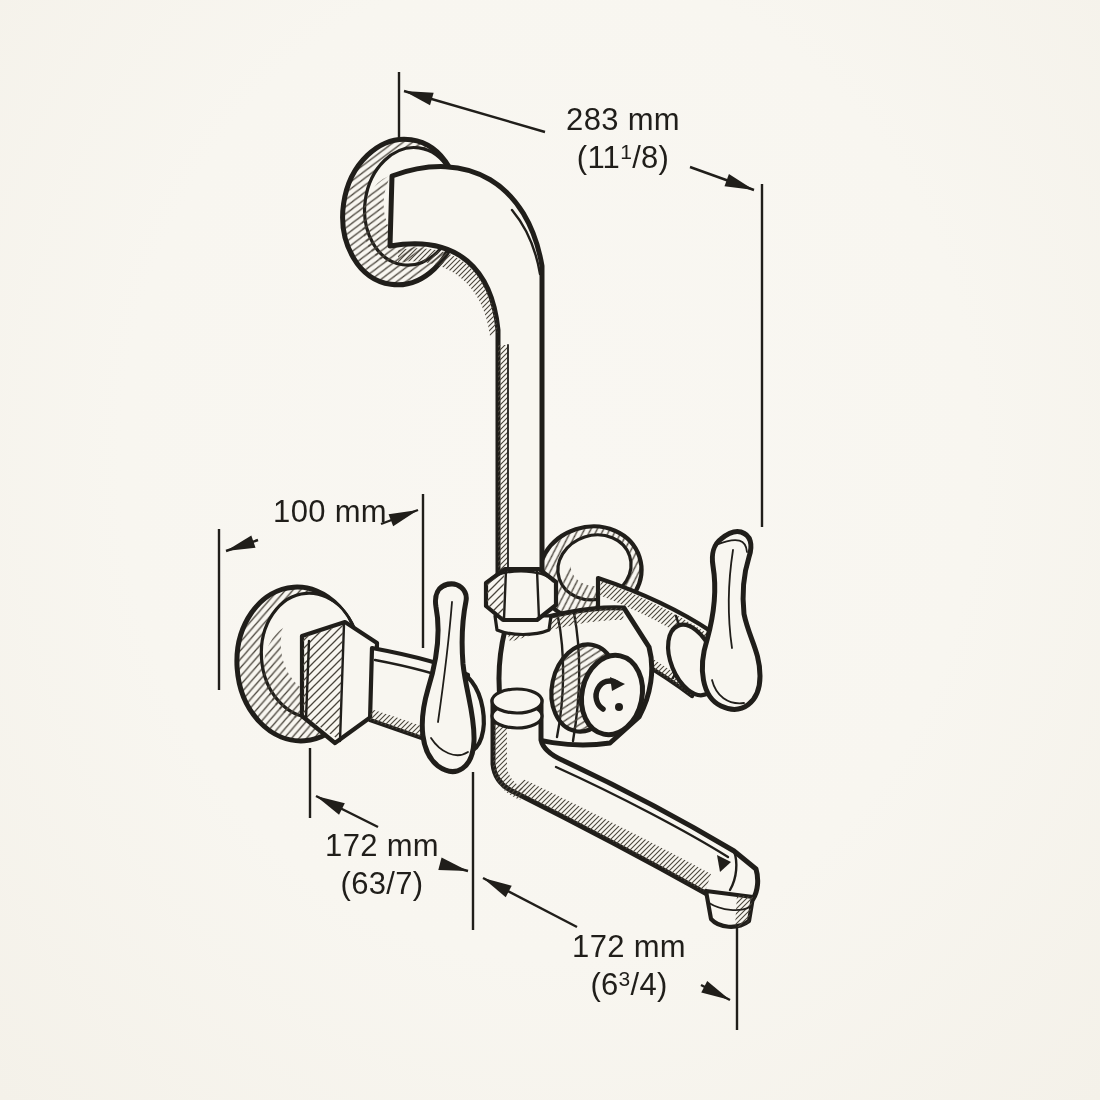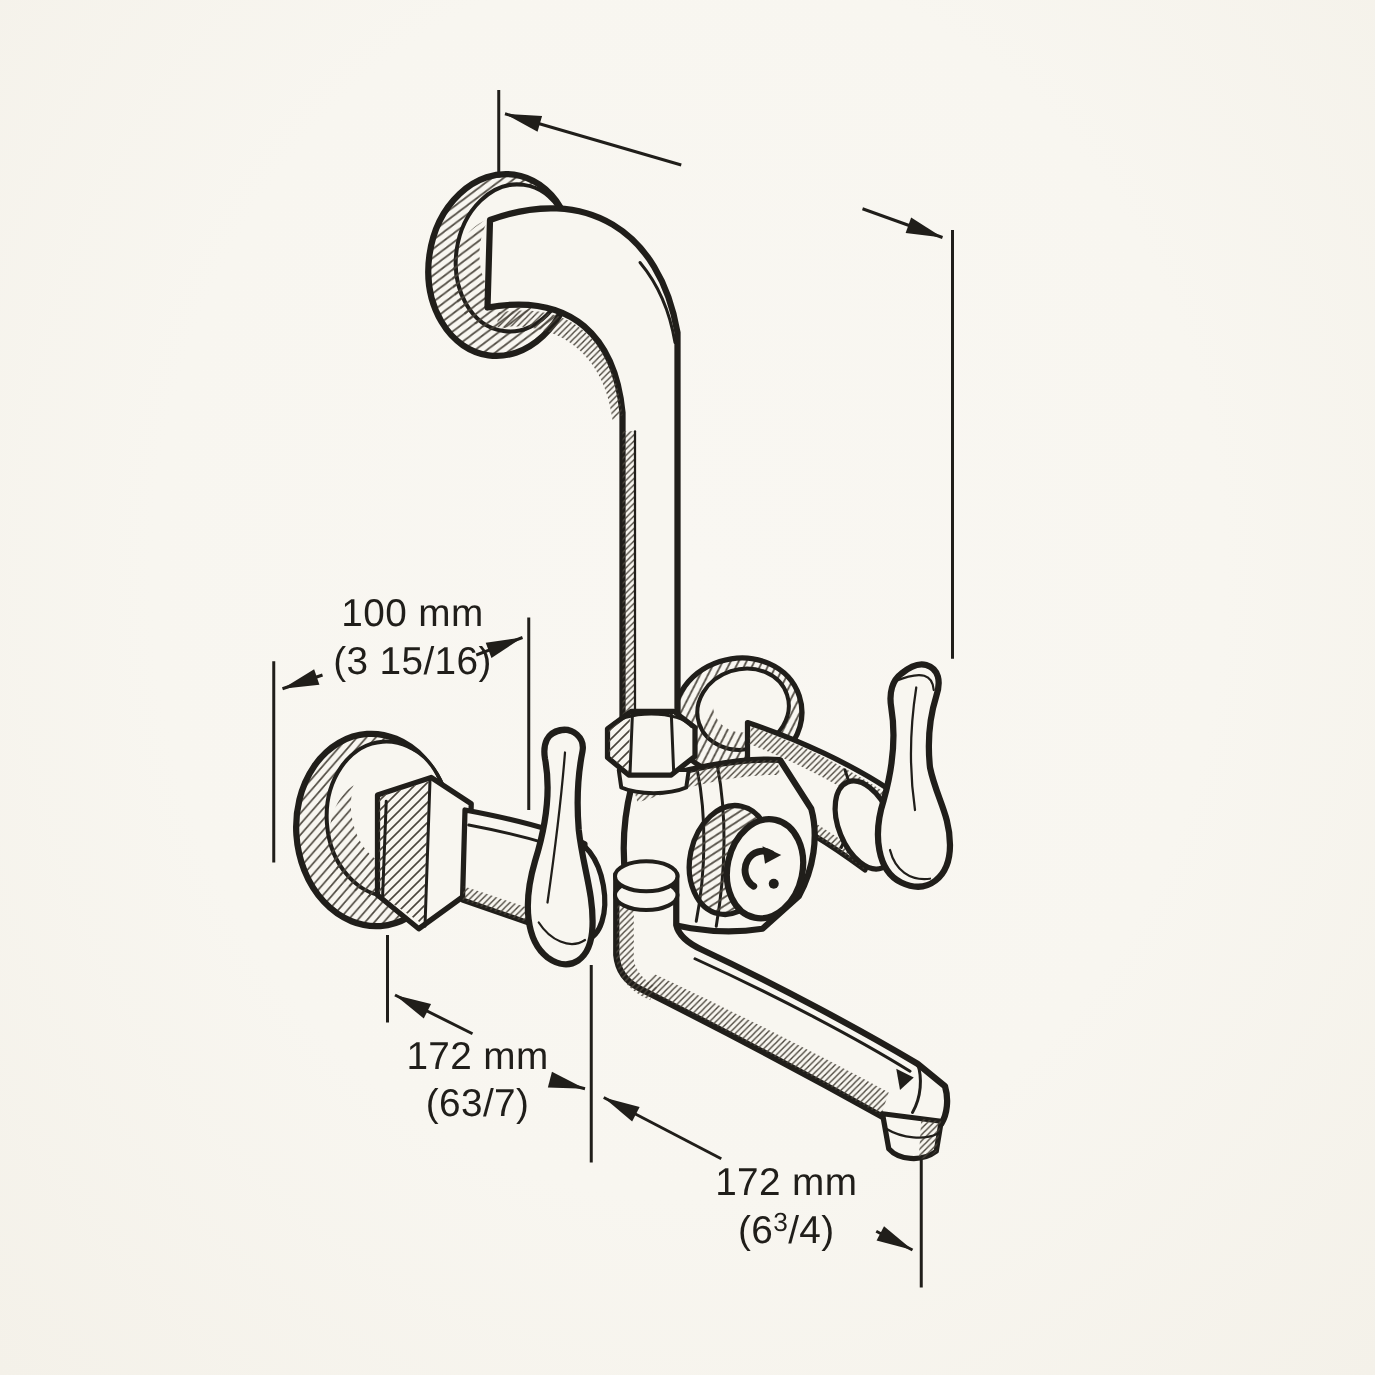--- a/index.html
+++ b/index.html
@@ -203,24 +203,27 @@
     <line class="dimline" x1="473" y1="772" x2="473" y2="930"></line>
     <line class="dimline" x1="378" y1="827" x2="316" y2="796" marker-end="url(#arr)"></line>
     <line class="dimline" x1="441" y1="864" x2="468" y2="871" marker-end="url(#arr)"></line>
 
     <line class="dimline" x1="737" y1="928" x2="737" y2="1030"></line>
     <line class="dimline" x1="577" y1="927" x2="483" y2="878" marker-end="url(#arr)"></line>
     <line class="dimline" x1="701" y1="985" x2="730" y2="1000" marker-end="url(#arr)"></line>
   </g>
 </svg>
 
+<div class="dim-label" style="left:623px;top:140px">
+  <div>283 mm</div>
+  <div><span>(11</span><span class="sup">1</span><span>/8)</span></div>
+</div>
 
 <div class="dim-label" style="left:330px;top:512px">
   <div>100 mm</div>
-  <div><span>(3 15/16</span><span class="sup"></span><span>)</span></div>
 </div>
 
 <div class="dim-label" style="left:382px;top:866px">
   <div>172 mm</div>
   <div><span>(6</span><span class="sup"></span><span>3/7)</span></div>
 </div>
 
 <div class="dim-label" style="left:629px;top:967px">
   <div>172 mm</div>
   <div><span>(6</span><span class="sup">3</span><span>/4)</span></div>

